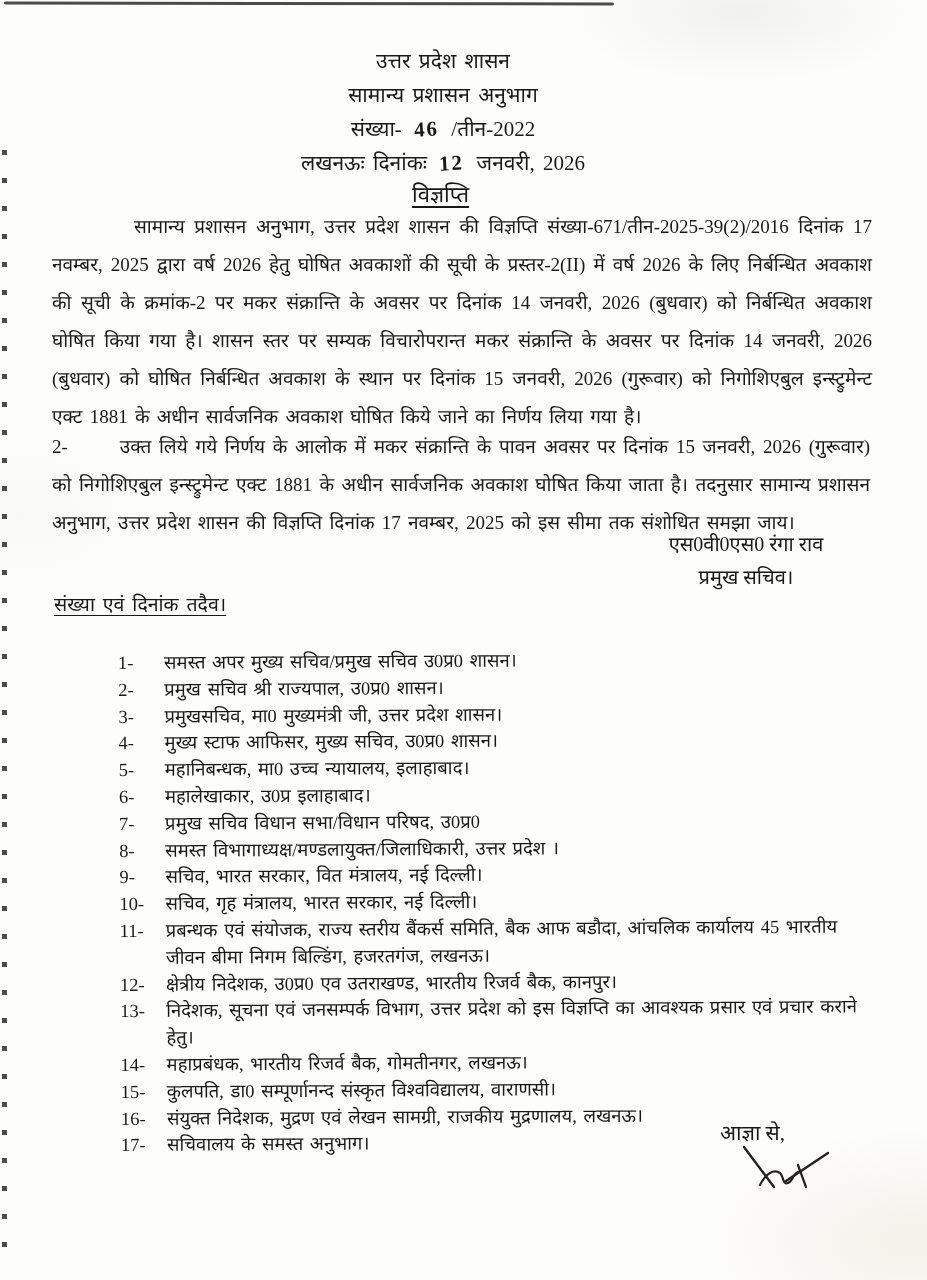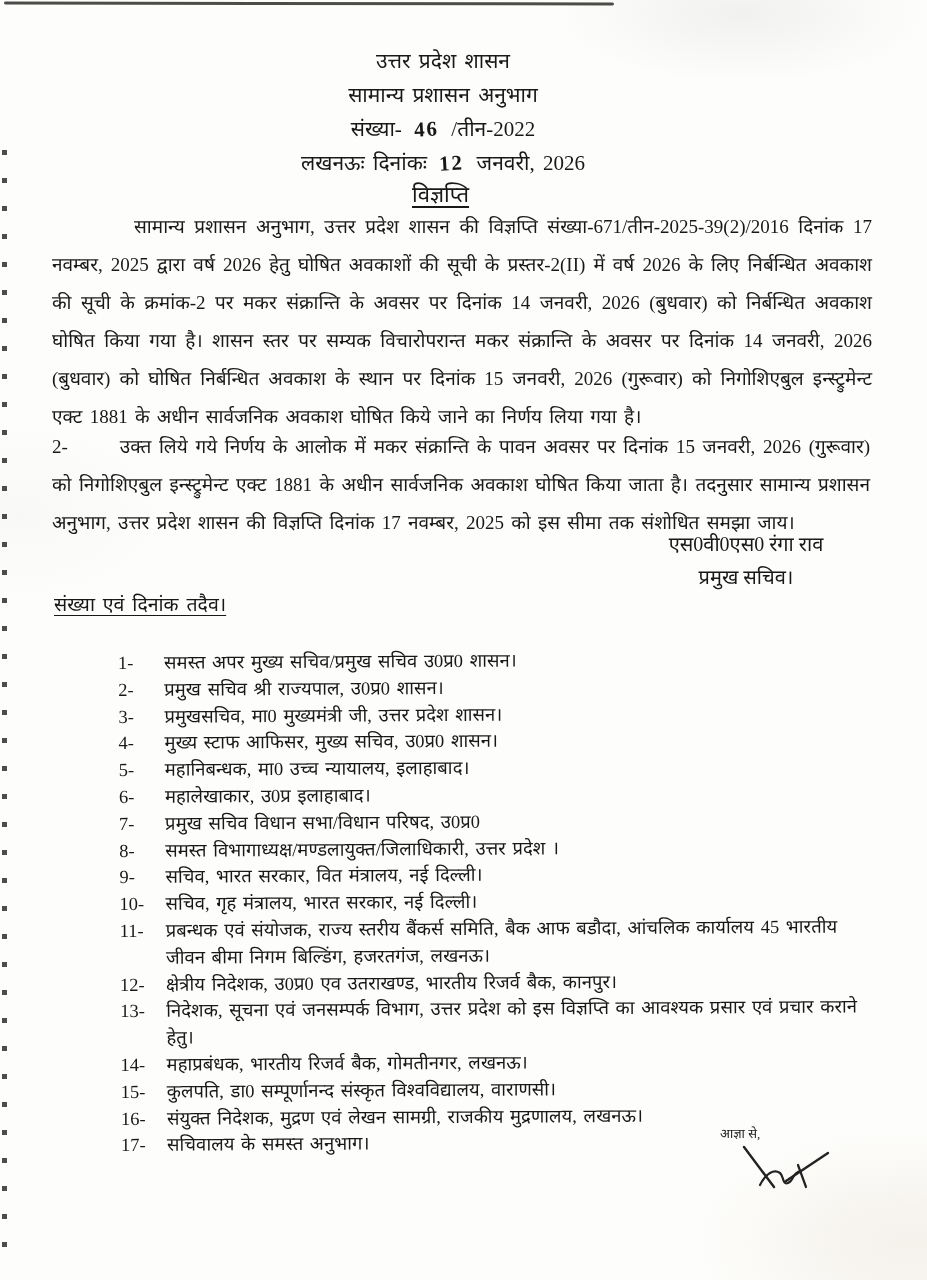--- a/index.html
+++ b/index.html
@@ -24,21 +24,21 @@
   .para1{top:208px;left:52px;right:55px;text-indent:82px;}
   .para2{top:388px;left:52px;right:57px;margin-top:40px;}
   .tab{display:inline-block;width:52px;}
   .sign1{position:absolute;top:528px;left:606px;width:280px;text-align:center;font-size:20px;line-height:33px;}
   .ref-heading{position:absolute;top:590px;left:54px;font-size:19.5px;text-decoration:underline;text-underline-offset:4px;word-spacing:3px;}
   .copy-line{position:absolute;top:620px;left:160px;font-size:19px;word-spacing:3px;}
   .dist{position:absolute;top:650px;left:118px;right:58px;font-size:18.5px;line-height:26.8px;transform:rotate(-.35deg);transform-origin:left top;word-spacing:2px;}
   .row{display:flex;align-items:flex-start;}
   .row .no{flex:none;width:46px;}
   .row .txt{flex:1;max-width:710px;}
-  .sign2{position:absolute;top:1118px;left:682px;width:225px;text-align:center;font-size:13px;line-height:31px;}
+  .sign2{position:absolute;top:1118px;left:682px;width:225px;text-align:center;font-size:21px;line-height:31px;}
   .sign2 .by-order{text-align:left;padding-left:38px;}
   .scribble{display:block;margin:-6px auto -10px auto;}
   .sig-name{white-space:nowrap;}
 </style>
 </head>
 <body>
 
 <div class="page">
 
   <div class="top-edge"></div>

